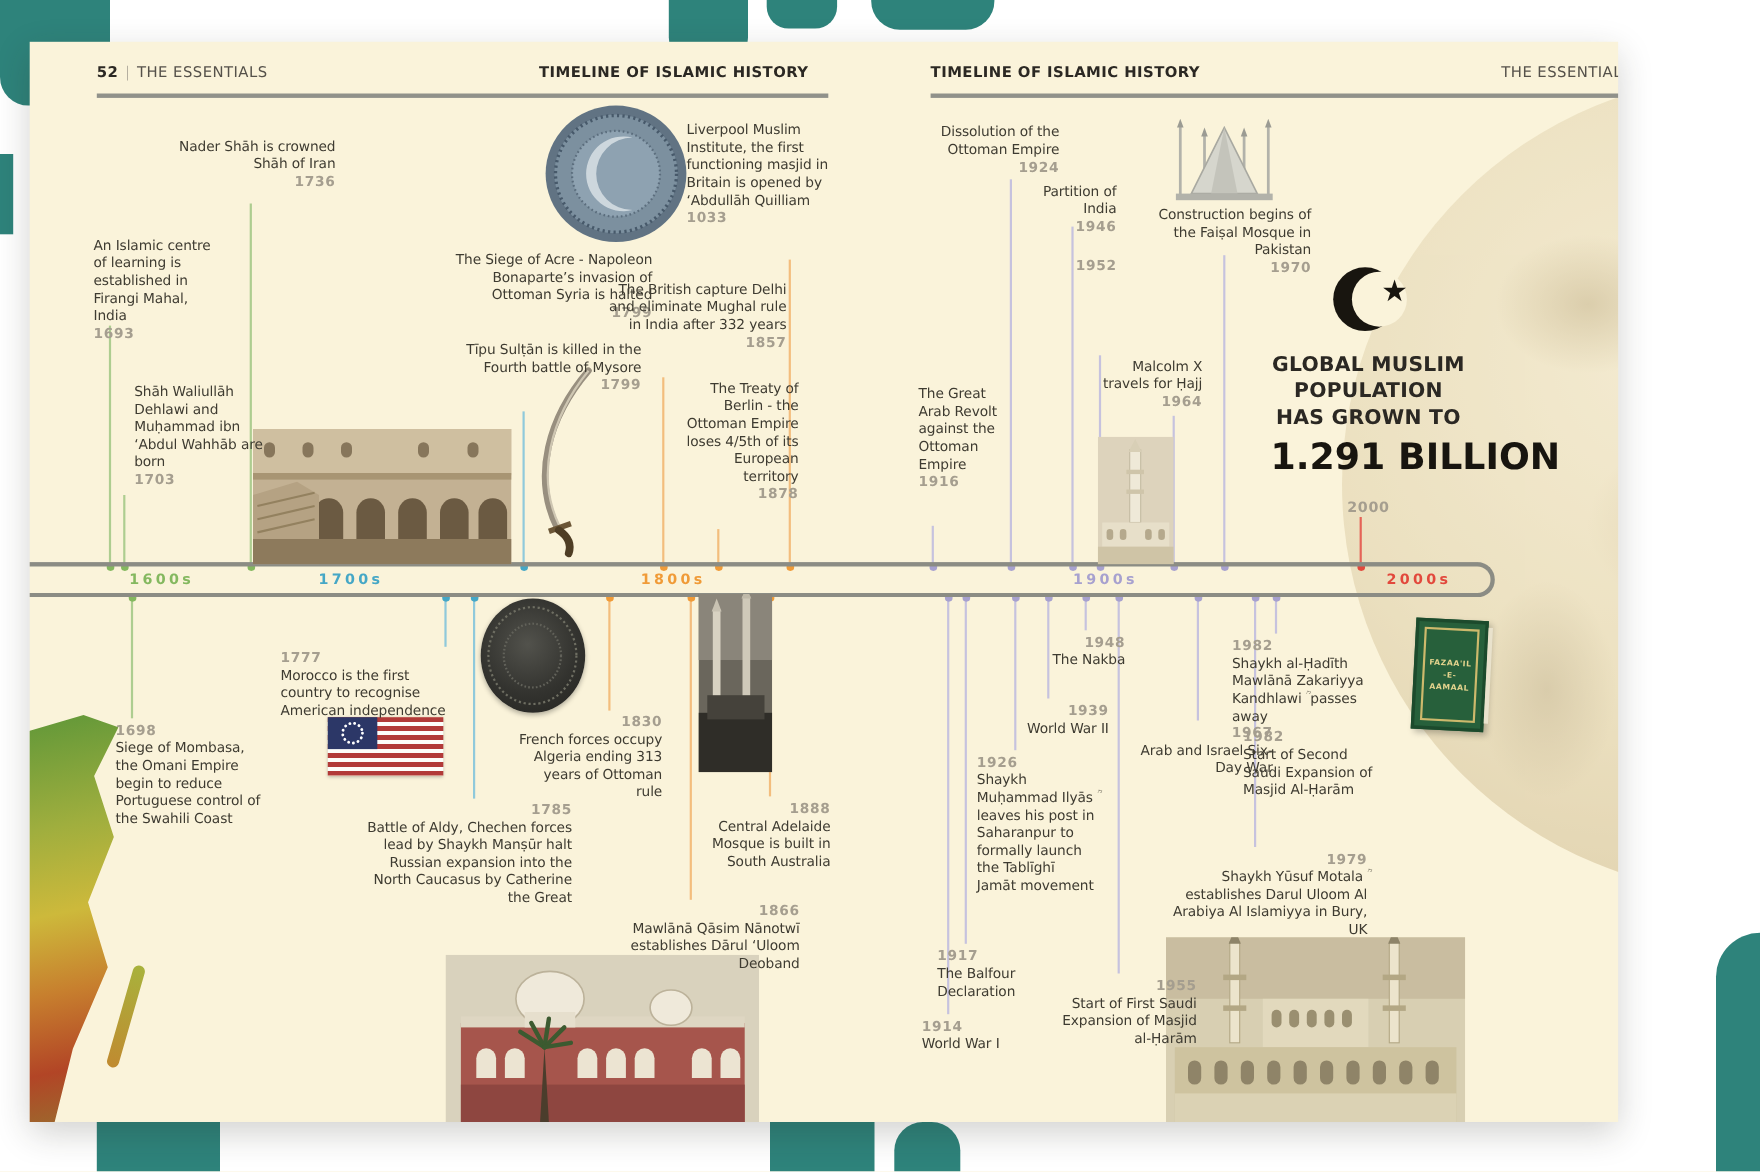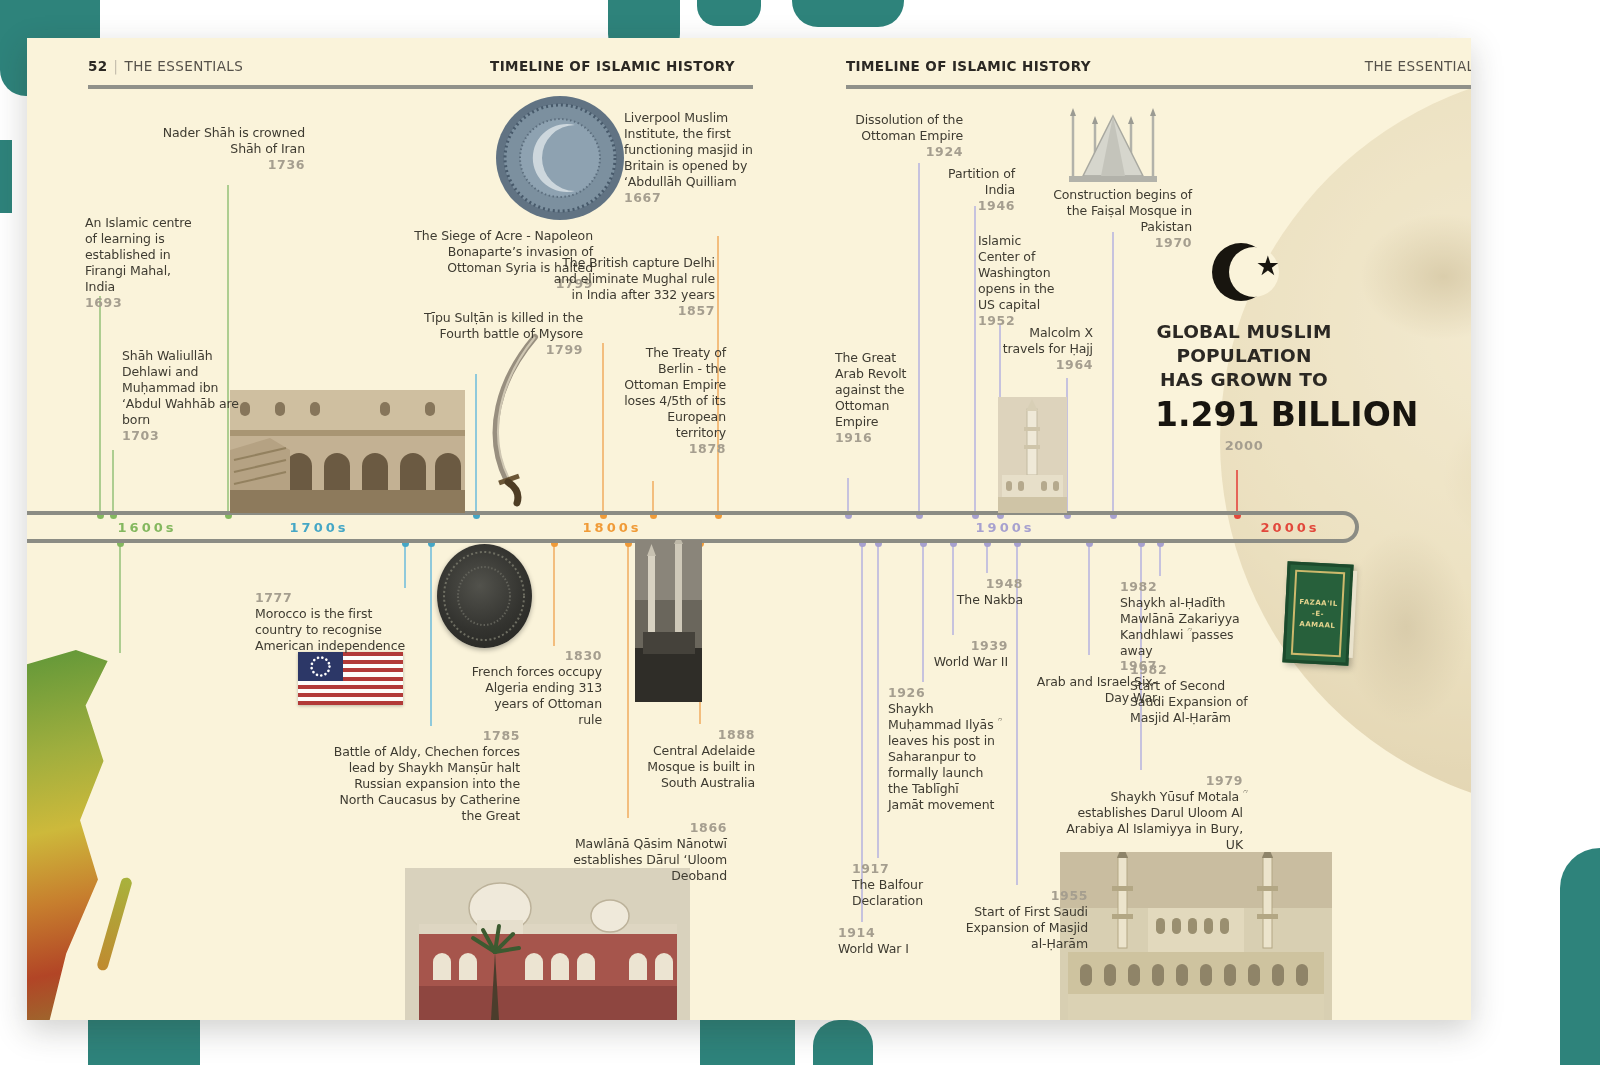--- a/index.html
+++ b/index.html
@@ -33,21 +33,21 @@
   .tc{text-align:right}.tr{text-align:left}
   
   .pop{position:absolute;left:1128px;top:203px;width:178px;text-align:center}
   .cres-wrap{position:relative;width:64px;height:64px;margin:0 auto}
   .cres{position:absolute;left:0;top:2px;width:58px;height:58px;border-radius:50%;background:#18150f}
   .cres::after{content:"";position:absolute;left:17px;top:4px;width:50px;height:50px;border-radius:50%;background:#faf3da}
   .cres-star{position:absolute;right:-4px;top:11px;font-size:27px;color:#18150f;line-height:1}
   .pop-head{margin-top:15px;font-size:18.5px;line-height:24px;font-weight:bold;color:#2b2823;letter-spacing:.2px}
   .pop-big{position:relative;left:50%;transform:translateX(-50%);white-space:nowrap;
            font-size:33px;font-weight:bold;color:#18150f;margin-top:3px}
-  .pop-yr{font-size:13px;font-weight:bold;color:#a59e8f;margin-top:4px;letter-spacing:.6px}
+  .pop-yr{font-size:13px;font-weight:bold;color:#a59e8f;margin-top:20px;letter-spacing:.6px}
   
   .img{position:absolute}
   .flag{position:absolute;background:repeating-linear-gradient(to bottom,#b23a38 0 4.1px,#fdfdfa 4.1px 8.2px);
         box-shadow:0 1px 3px rgba(0,0,0,.25)}
   .flag .canton{position:absolute;left:0;top:0;width:45px;height:28.6px;background:#2c3767}
   .coin-dark{position:absolute;border-radius:50%;background:radial-gradient(circle at 45% 40%,#52524c 0%,#33332f 55%,#22221f 100%);
              box-shadow:0 2px 5px rgba(0,0,0,.3)}
   .book{position:absolute;background:#27603b;border:3px solid #1c4a2c;transform:rotate(3deg);
         box-shadow:3px 3px 6px rgba(0,0,0,.25)}
   .book .frame{position:absolute;inset:5px;border:2px solid #cdb96c;display:flex;flex-direction:column;
@@ -332,36 +332,35 @@
   <div class="ev tc" style="left:516px;top:217px;width:172px">
     <div>The British capture Delhi and eliminate Mughal rule in India after 332 years</div>
       <div class="yr">1857</div>
   </div>
   <div class="ev tc" style="left:589px;top:307px;width:110px">
     <div>The Treaty of Berlin - the Ottoman Empire loses 4/5th of its European territory</div>
       <div class="yr">1878</div>
   </div>
   <div class="ev tr" style="left:597px;top:72px;width:138px">
     <div>Liverpool Muslim Institute, the first functioning masjid in Britain is opened by ‘Abdullāh Quilliam</div>
-      <div class="yr">1667</div>
+      <div class="yr">1033</div>
   </div>
   <div class="ev" style="left:808px;top:312px;width:80px">
     <div>The Great Arab Revolt against the Ottoman Empire</div>
       <div class="yr">1916</div>
   </div>
   <div class="ev tc" style="left:818px;top:74px;width:118px">
     <div>Dissolution of the Ottoman Empire</div>
       <div class="yr">1924</div>
   </div>
   <div class="ev tc" style="left:893px;top:128px;width:95px">
     <div>Partition of India</div>
       <div class="yr">1946</div>
   </div>
   <div class="ev" style="left:951px;top:195px;width:88px">
-    <div>Islamic Center of Washington opens in the US capital</div>
       <div class="yr">1952</div>
   </div>
   <div class="ev tc" style="left:966px;top:287px;width:100px">
     <div>Malcolm X travels for Ḥajj</div>
       <div class="yr">1964</div>
   </div>
   <div class="ev tc" style="left:1013px;top:149px;width:152px">
     <div>Construction begins of the Faiṣal Mosque in Pakistan</div>
       <div class="yr">1970</div>
   </div>
@@ -369,20 +368,24 @@
   <div class="pop">
     <div class="cres-wrap">
       <div class="cres"></div>
       <span class="cres-star">★</span>
     </div>
     <div class="pop-head">GLOBAL MUSLIM POPULATION HAS GROWN TO</div>
     <div class="pop-big">1.291 BILLION</div>
     <div class="pop-yr">2000</div>
   </div>
 
+  <div class="ev" style="left:78px;top:618px;width:135px">
+    <div class="yr">1698</div>
+      <div>Siege of Mombasa, the Omani Empire begin to reduce Portuguese control of the Swahili Coast</div>
+  </div>
   <div class="ev tr" style="left:228px;top:552px;width:152px">
     <div class="yr">1777</div>
       <div>Morocco is the first country to recognise American independence</div>
   </div>
   <div class="ev tc" style="left:303px;top:690px;width:190px">
     <div class="yr">1785</div>
       <div>Battle of Aldy, Chechen forces lead by Shaykh Manṣūr halt Russian expansion into the North Caucasus by Catherine the Great</div>
   </div>
   <div class="ev tc" style="left:440px;top:610px;width:135px">
     <div class="yr">1830</div>

